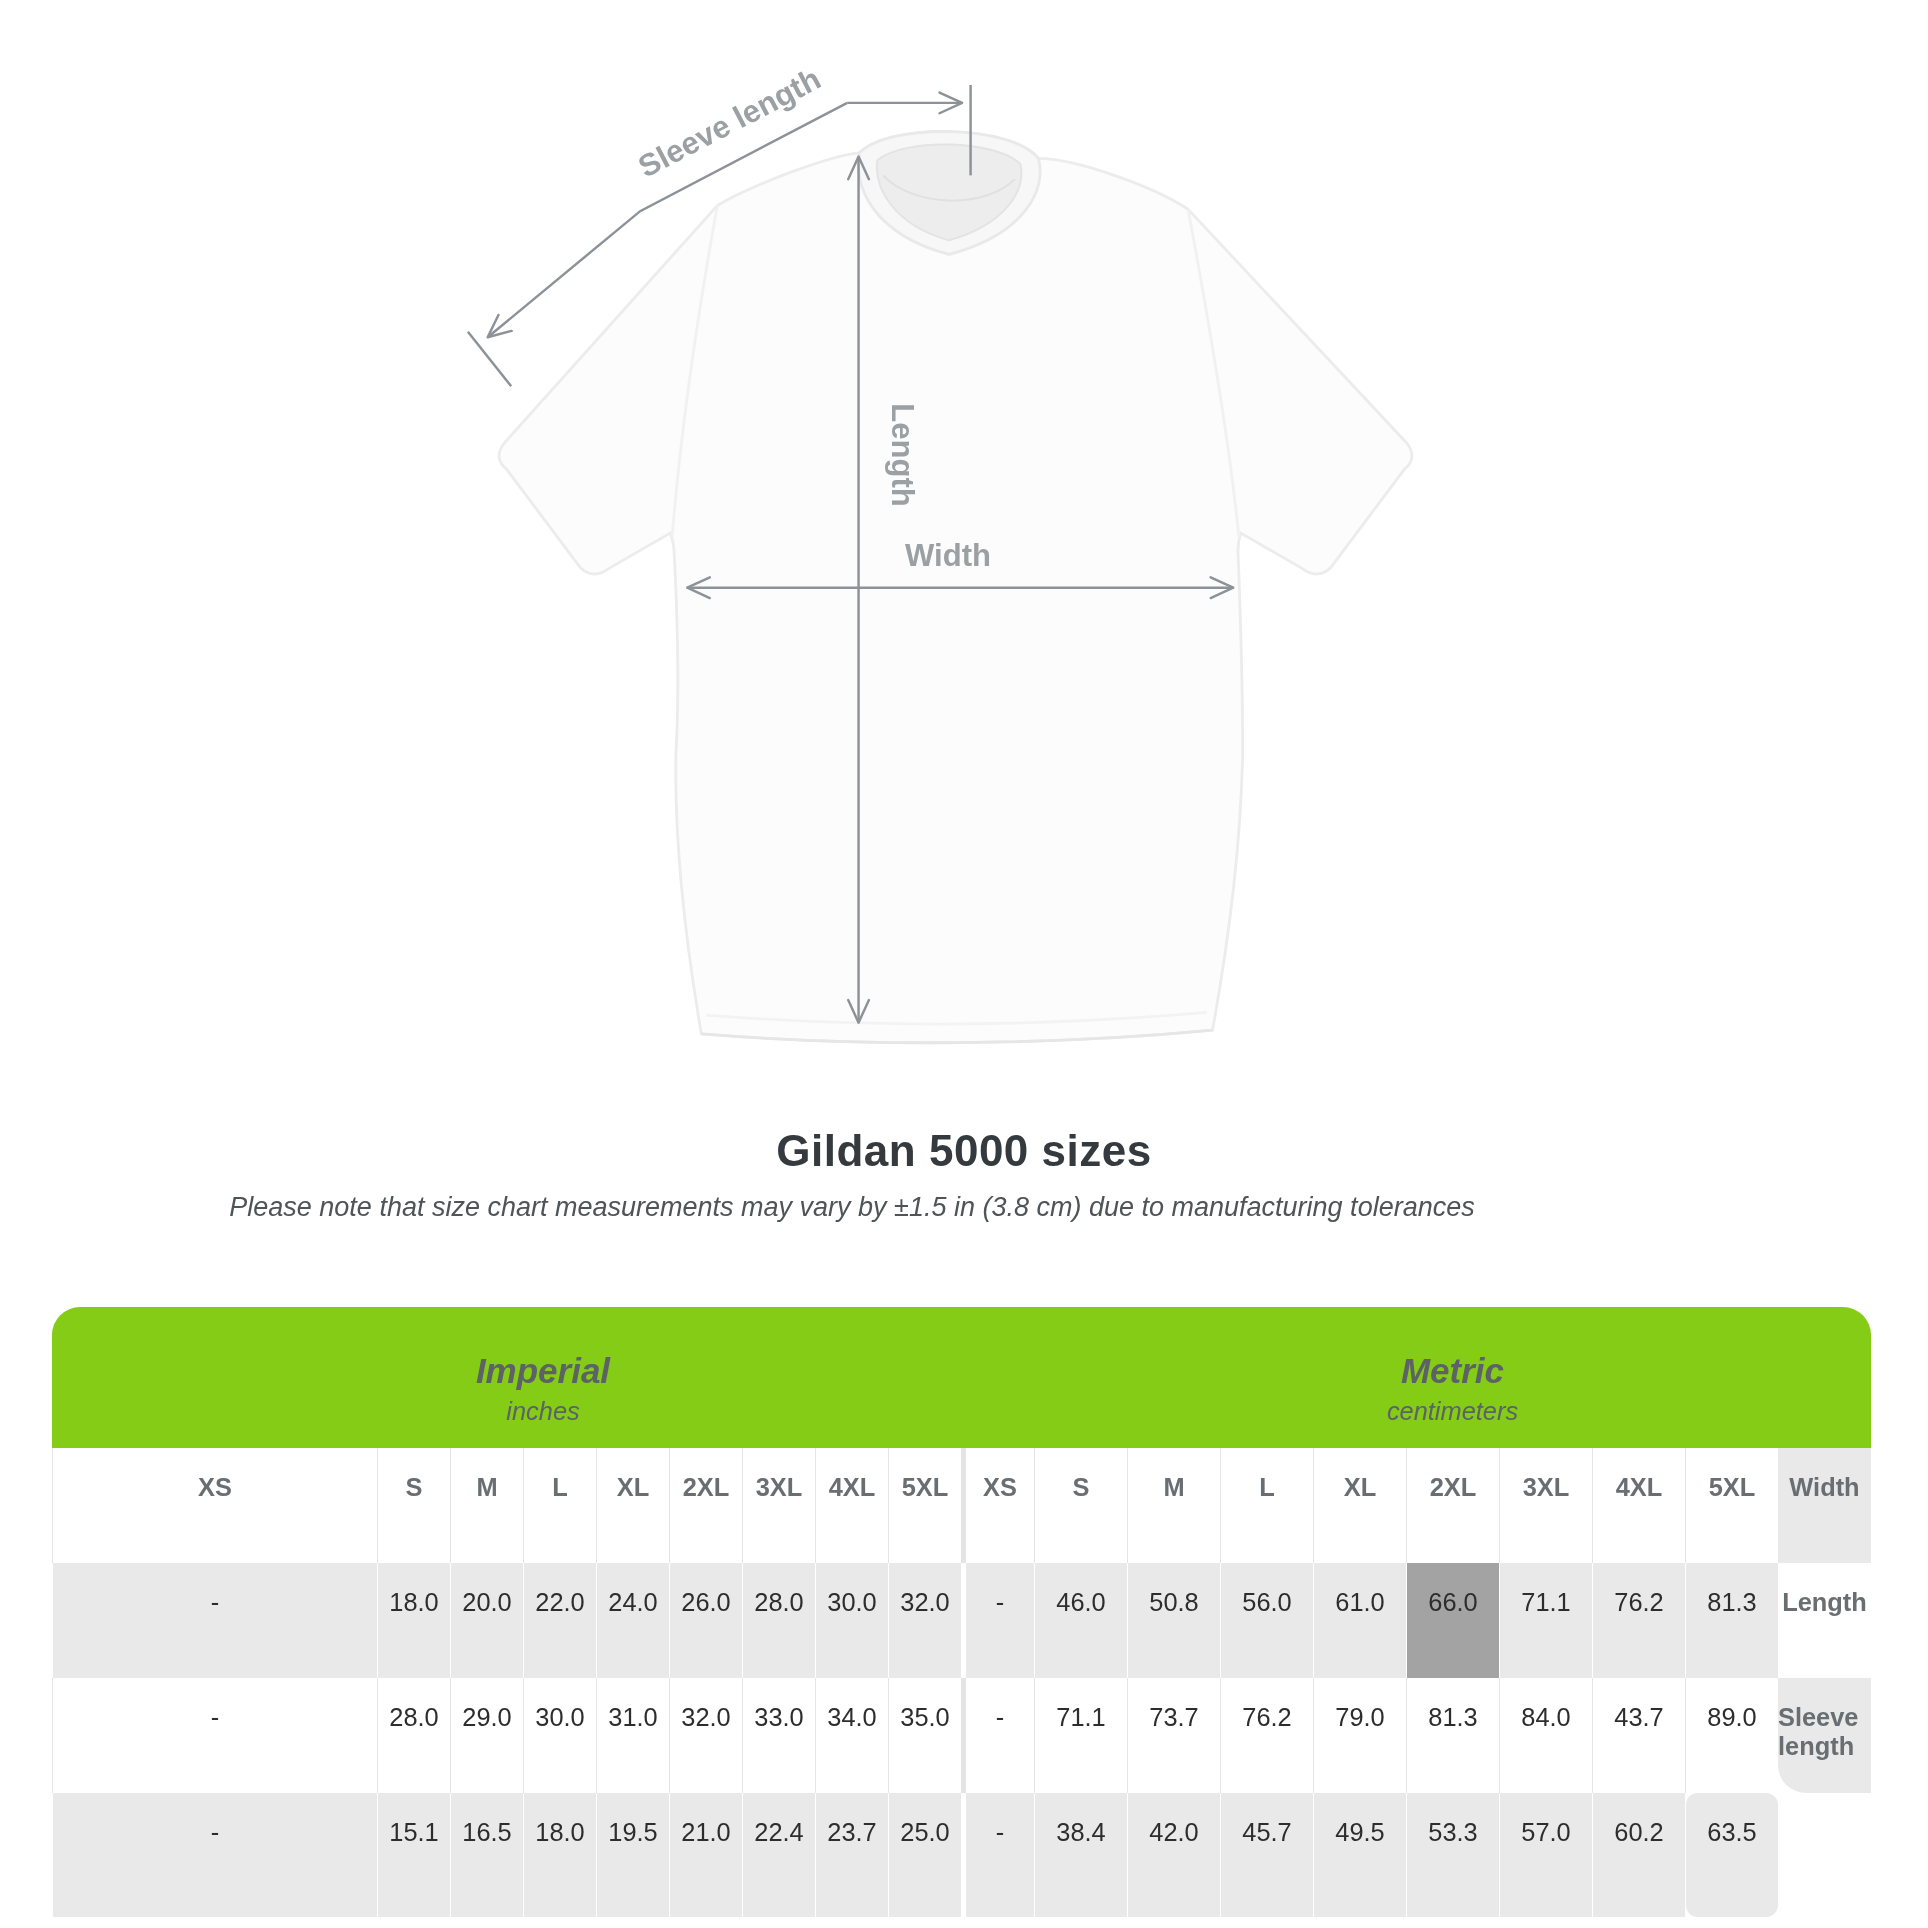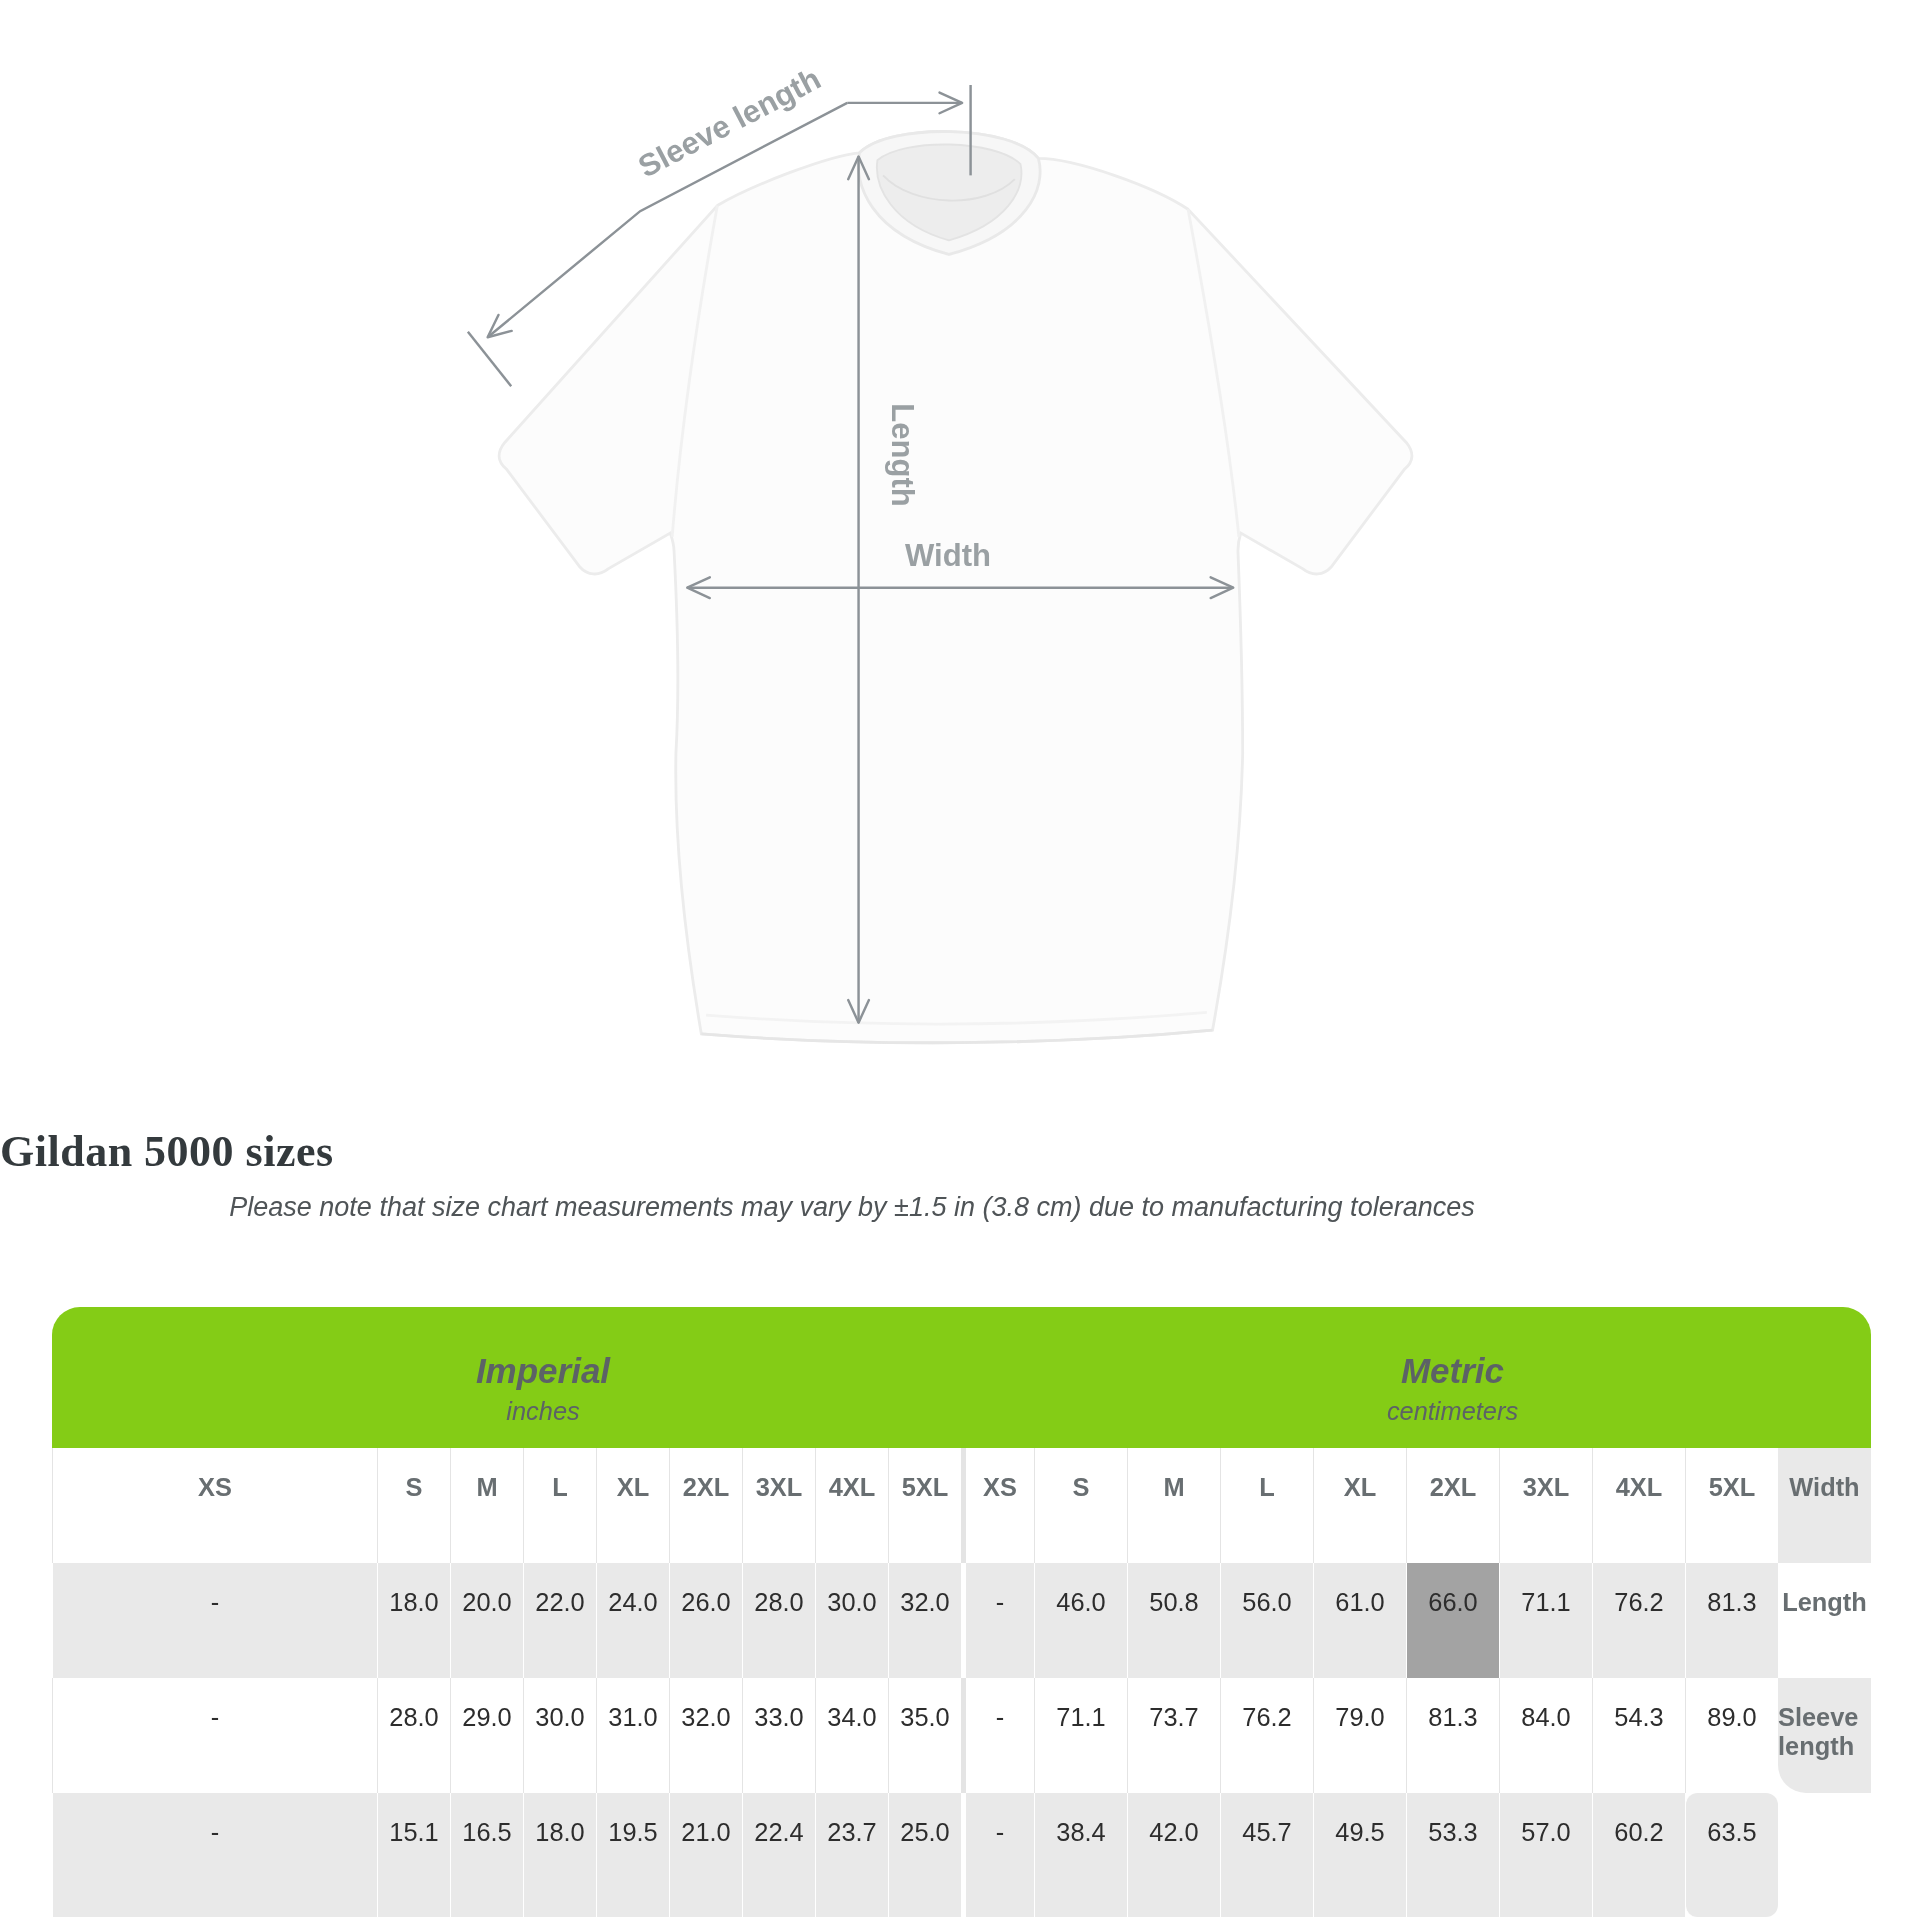--- a/index.html
+++ b/index.html
@@ -2,22 +2,22 @@
 <html style="font-size:15px"><head>
 <meta charset="utf-8">
 <style>
   html,body{margin:0;padding:0;background:#ffffff;}
   body{width:1928px;height:1928px;position:relative;font-family:"Liberation Sans","DejaVu Sans",sans-serif;overflow:hidden;}
 
   
   .diagram{position:absolute;left:0;top:0;width:1928px;height:1102px;}
 
   
-  .chart-title{position:absolute;left:0;top:1126px;width:1928px;text-align:left;
-    font-size:44px;font-weight:bold;color:#343a3d;letter-spacing:0.5px;font-family:Liberation Serif, serif;}
+  .chart-title{position:absolute;left:0;top:1126px;width:1928px;text-align:center;
+    font-size:44px;font-weight:bold;color:#343a3d;letter-spacing:0.5px;}
   .chart-subtitle{position:absolute;left:0;top:1192px;width:1704px;text-align:center;
     font-size:27px;font-style:italic;color:#4f5457;}
 
   
   .size-table{position:absolute;left:52px;top:1307px;width:1825px;
     display:grid;
     grid-template-columns:325px repeat(9,73px) repeat(9,93px);
     grid-template-rows:141px 115px 115px 115px 124px;}
   .cell{box-sizing:border-box;display:flex;align-items:flex-start;justify-content:center;}
   .sec-cell{background:#84cc16;flex-direction:column;align-items:center;padding-top:22.6px;}
@@ -164,21 +164,21 @@
   <div class="cell data-cell sep-light">33.0</div>
   <div class="cell data-cell sep-light">34.0</div>
   <div class="cell data-cell sep-light">35.0</div>
   <div class="cell data-cell sep-light metric-start">-</div>
   <div class="cell data-cell sep-light">71.1</div>
   <div class="cell data-cell sep-light">73.7</div>
   <div class="cell data-cell sep-light">76.2</div>
   <div class="cell data-cell sep-light">79.0</div>
   <div class="cell data-cell sep-light">81.3</div>
   <div class="cell data-cell sep-light">84.0</div>
-  <div class="cell data-cell sep-light">54.3</div>
+  <div class="cell data-cell sep-light">43.7</div>
   <div class="cell data-cell sep-light">89.0</div>
 
   <div class="cell label-cell corner-bl" style="background:#e9e9e9">Sleeve length</div>
   <div class="cell data-cell sep-white" style="background:#e9e9e9">-</div>
   <div class="cell data-cell sep-white" style="background:#e9e9e9">15.1</div>
   <div class="cell data-cell sep-white" style="background:#e9e9e9">16.5</div>
   <div class="cell data-cell sep-white" style="background:#e9e9e9">18.0</div>
   <div class="cell data-cell sep-white" style="background:#e9e9e9">19.5</div>
   <div class="cell data-cell sep-white" style="background:#e9e9e9">21.0</div>
   <div class="cell data-cell sep-white" style="background:#e9e9e9">22.4</div>

